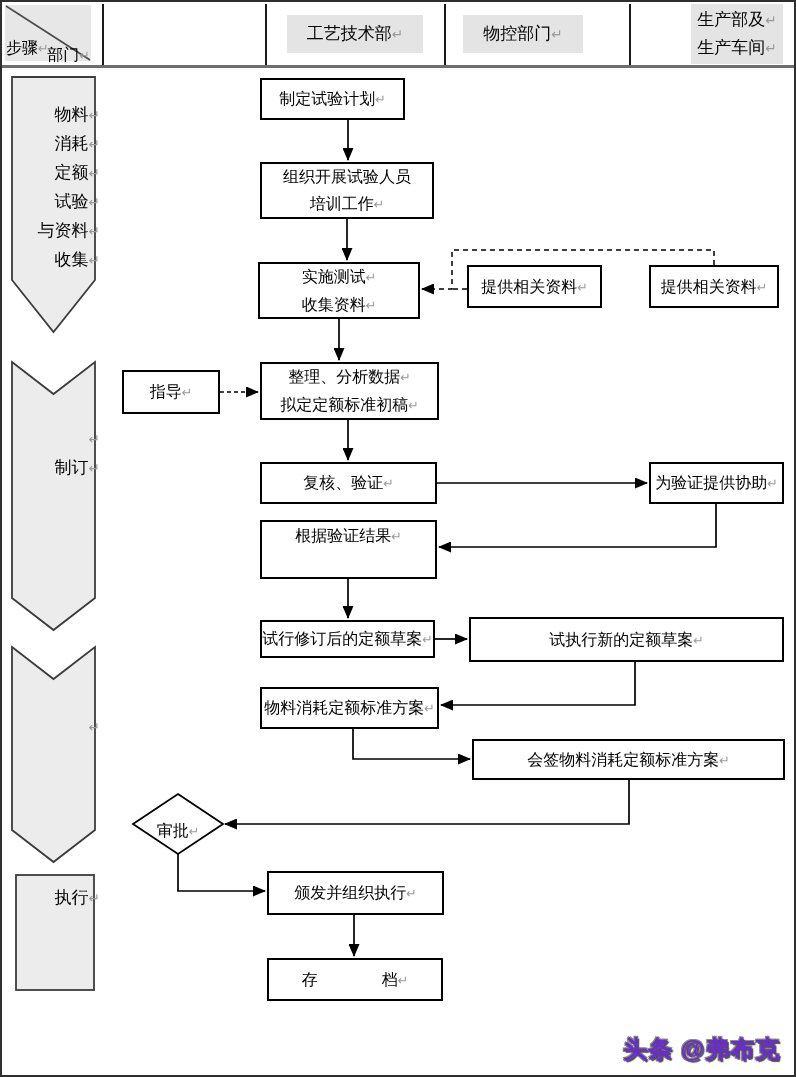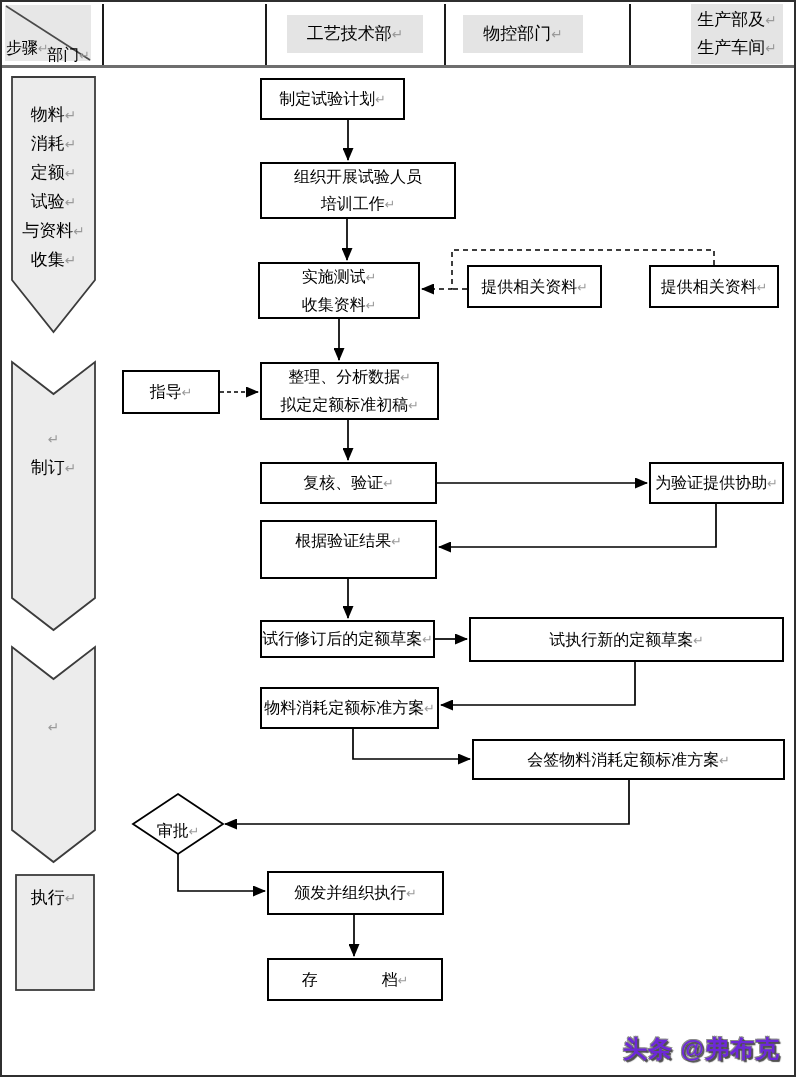--- a/index.html
+++ b/index.html
@@ -21,28 +21,28 @@
   .corner-buzhou{bottom:3px;left:1px;}
   .hdr-col{position:absolute;top:0;height:63px;display:flex;align-items:center;justify-content:center;z-index:4;}
   .hl{background:#e4e4e4;text-align:center;font-size:17px;line-height:27px;padding:5px 20px;white-space:nowrap;}
   
   .node{
     position:absolute;z-index:5;background:#fff;border:2px solid #000;
     box-sizing:border-box;display:flex;flex-direction:column;
     align-items:center;justify-content:center;
     font-size:16px;line-height:27px;text-align:center;white-space:nowrap;
   }
-  .node.top-align{justify-content:flex-start;padding-top:5px;}
+  .node.top-align{justify-content:flex-start;}
   .diamond-label{
     position:absolute;z-index:5;display:flex;align-items:flex-end;justify-content:center;
     font-size:16px;white-space:nowrap;background:transparent;
   }
   
   .step-label{
-    position:absolute;left:5px;width:93px;z-index:5;text-align:center;
+    position:absolute;left:5px;width:93px;z-index:5;text-align:right;
     font-size:17px;line-height:28px;white-space:nowrap;
   }
   .ln{display:block;}
   .cr{color:#9a9a9a;font-size:0.8em;}
   
   .watermark{
     position:absolute;right:14px;bottom:10px;z-index:6;
     font-size:24px;font-weight:bold;letter-spacing:1px;color:#6d28d9;white-space:nowrap;
     text-shadow:2px 2px 1px #4f4f4f,-1px -1px 0 #8a8a8a,1px -1px 0 #8a8a8a,-1px 1px 0 #8a8a8a,1px 1px 0 #5a5a5a;
   }
@@ -132,21 +132,21 @@
     <span class="ln"><span class="cr">↵</span></span>
   </div>
   <div class="step-label" style="top:882px">
     <span class="ln">执行<span class="cr">↵</span></span>
   </div>
 
   <div class="node" style="left:258px;top:76px;width:145px;height:42px">
     <span class="ln">制定试验计划<span class="cr">↵</span></span>
   </div>
 
-  <div class="node" style="left:258px;top:160px;width:196px;height:57px">
+  <div class="node" style="left:258px;top:160px;width:174px;height:57px">
     <span class="ln">组织开展试验人员</span>
     <span class="ln">培训工作<span class="cr">↵</span></span>
   </div>
 
   <div class="node" style="left:256px;top:260px;width:162px;height:57px">
     <span class="ln">实施测试<span class="cr">↵</span></span>
     <span class="ln">收集资料<span class="cr">↵</span></span>
   </div>
 
   <div class="node" style="left:465px;top:263px;width:135px;height:43px">

